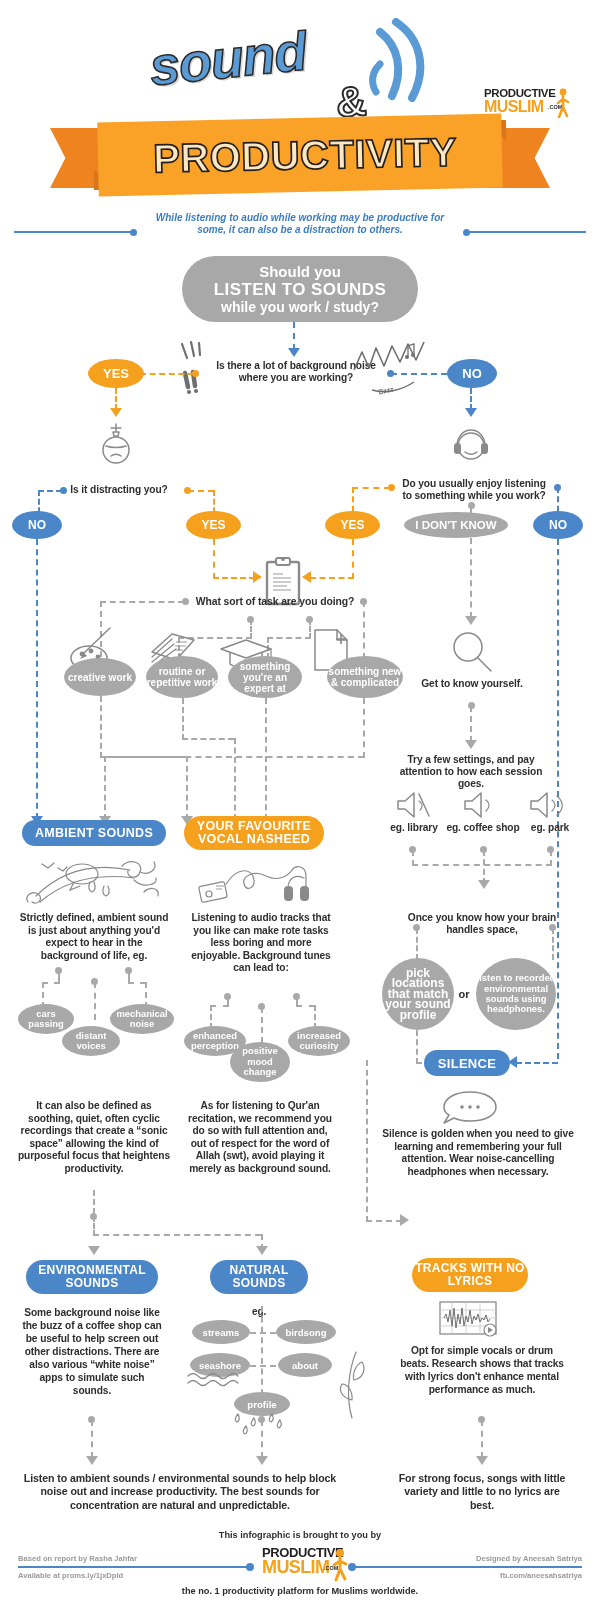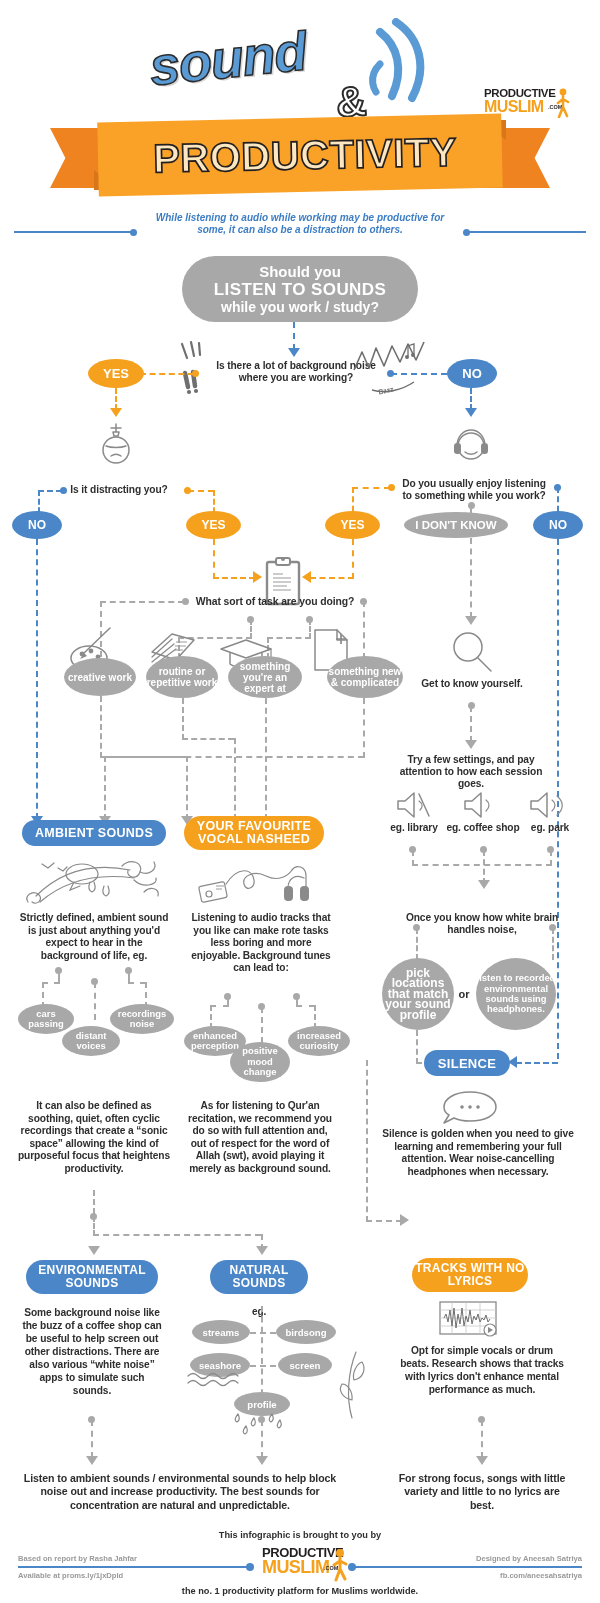--- a/index.html
+++ b/index.html
@@ -413,21 +413,21 @@
 
   <div class="node" style="left:409px;top:846px;"></div>
   <div class="node" style="left:480px;top:846px;"></div>
   <div class="node" style="left:547px;top:846px;"></div>
   <div class="dash dv" style="left:412px;top:850px;height:16px;"></div>
   <div class="dash dv" style="left:550px;top:850px;height:16px;"></div>
   <div class="dash dh" style="left:412px;top:864px;width:140px;"></div>
   <div class="dash dv" style="left:483px;top:850px;height:34px;"></div>
   <div class="arw" style="left:478px;top:880px;"></div>
 
-  <div class="txt" style="left:396px;top:912px;width:172px;">Once you know how white brain handles noise,</div>
+  <div class="txt" style="left:396px;top:912px;width:172px;">Once you know how your brain handles space,</div>
   <div class="node" style="left:413px;top:924px;"></div>
   <div class="node" style="left:549px;top:924px;"></div>
   <div class="dash dv" style="left:416px;top:928px;height:32px;"></div>
   <div class="dash dv" style="left:552px;top:928px;height:32px;"></div>
 
   <div class="blob gray" style="left:382px;top:958px;width:72px;height:72px;font-size:12px;line-height:10.4px;">pick locations that match your sound profile</div>
   <div class="txt" style="left:452px;top:988px;width:24px;font-size:11px;color:#2e2e2e;">or</div>
   <div class="blob gray" style="left:476px;top:958px;width:80px;height:72px;font-size:9.4px;line-height:10.4px;">listen to recorded environmental sounds using headphones.</div>
 
   <div class="dash dv" style="left:416px;top:1030px;height:34px;"></div>
@@ -461,21 +461,21 @@
   <div class="dash dv" style="left:58px;top:971px;height:12px;"></div>
   <div class="dash dh" style="left:42px;top:982px;width:18px;"></div>
   <div class="dash dv" style="left:42px;top:982px;height:26px;"></div>
   <div class="dash dv" style="left:128px;top:971px;height:12px;"></div>
   <div class="dash dh" style="left:128px;top:982px;width:18px;"></div>
   <div class="dash dv" style="left:145px;top:982px;height:26px;"></div>
   <div class="dash dv" style="left:94px;top:982px;height:38px;"></div>
 
   <div class="blob gray" style="left:18px;top:1004px;width:56px;height:30px;font-size:9.4px;line-height:10.4px;">cars passing</div>
   <div class="blob gray" style="left:62px;top:1026px;width:58px;height:30px;font-size:9.4px;line-height:10.4px;">distant voices</div>
-  <div class="blob gray" style="left:110px;top:1004px;width:64px;height:30px;font-size:9.4px;line-height:10.4px;">recordings noise</div>
+  <div class="blob gray" style="left:110px;top:1004px;width:64px;height:30px;font-size:9.4px;line-height:10.4px;">mechanical noise</div>
 
   <div class="txt" style="left:18px;top:1100px;width:152px;line-height:12.6px;">It can also be defined as soothing, quiet, often cyclic recordings that create a “sonic space” allowing the kind of purposeful focus that heightens productivity.</div>
 
   <svg class="icon" style="left:196px;top:856px;" width="124" height="52" viewBox="0 0 124 52">
     <rect x="4" y="28" width="26" height="16" rx="2" transform="rotate(-12 17 36)" class="sk2"></rect>
     <circle cx="13" cy="38" r="3" class="sk2"></circle>
     <path d="M20 30 h8 M20 33 h6" stroke="#9a9a9a" stroke-width="1" fill="none"></path>
     <path d="M30 28 C42 10 56 12 58 24 C59 32 50 36 48 28 C46 20 58 14 70 20 C82 26 92 20 96 14" class="sk2"></path>
     <path d="M96 14 C100 8 110 10 110 20 L110 32" class="sk2"></path>
     <rect x="104" y="30" width="9" height="15" rx="4" fill="#8a8a8a"></rect>
@@ -532,21 +532,21 @@
   <div class="arw" style="left:86px;top:1456px;"></div>
 
   <div class="txt" style="left:242px;top:1306px;width:34px;font-size:10px;">eg.</div>
   <div class="dash dv" style="left:261px;top:1306px;height:110px;"></div>
   <div class="dash dh" style="left:240px;top:1332px;width:46px;"></div>
   <div class="dash dh" style="left:240px;top:1365px;width:46px;"></div>
 
   <div class="blob gray" style="left:192px;top:1320px;width:58px;height:24px;font-size:9.6px;">streams</div>
   <div class="blob gray" style="left:276px;top:1320px;width:60px;height:24px;font-size:9.6px;">birdsong</div>
   <div class="blob gray" style="left:190px;top:1353px;width:60px;height:24px;font-size:9.6px;">seashore</div>
-  <div class="blob gray" style="left:278px;top:1353px;width:54px;height:24px;font-size:9.6px;">screen</div>
+  <div class="blob gray" style="left:278px;top:1353px;width:54px;height:24px;font-size:9.6px;">about</div>
   <div class="blob gray" style="left:234px;top:1392px;width:56px;height:24px;font-size:9.6px;">profile</div>
 
   <svg class="icon" style="left:186px;top:1370px;" width="58" height="18" viewBox="0 0 58 18">
     <path d="M2 6 q5 -5 10 0 q5 5 10 0 q5 -5 10 0 q5 5 10 0 q5 -5 10 0" class="sk2"></path>
     <path d="M2 13 q5 -5 10 0 q5 5 10 0 q5 -5 10 0 q5 5 10 0 q5 -5 10 0" class="sk2"></path>
   </svg>
   <svg class="icon" style="left:230px;top:1412px;" width="66" height="26" viewBox="0 0 66 26">
     <path d="M8 2 q3 6 -1 8 q-4 -2 1 -8 M24 6 q3 6 -1 8 q-4 -2 1 -8 M42 2 q3 6 -1 8 q-4 -2 1 -8 M50 8 q3 6 -1 8 q-4 -2 1 -8 M16 14 q3 6 -1 8 q-4 -2 1 -8" class="sk2"></path>
   </svg>
   <svg class="icon" style="left:330px;top:1348px;" width="38" height="72" viewBox="0 0 38 72">

